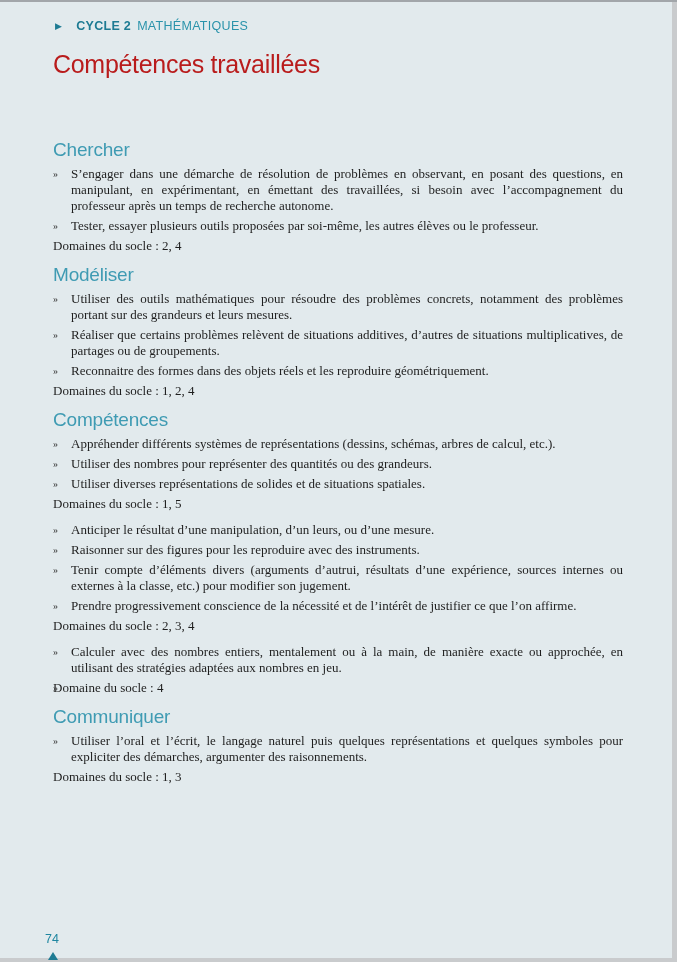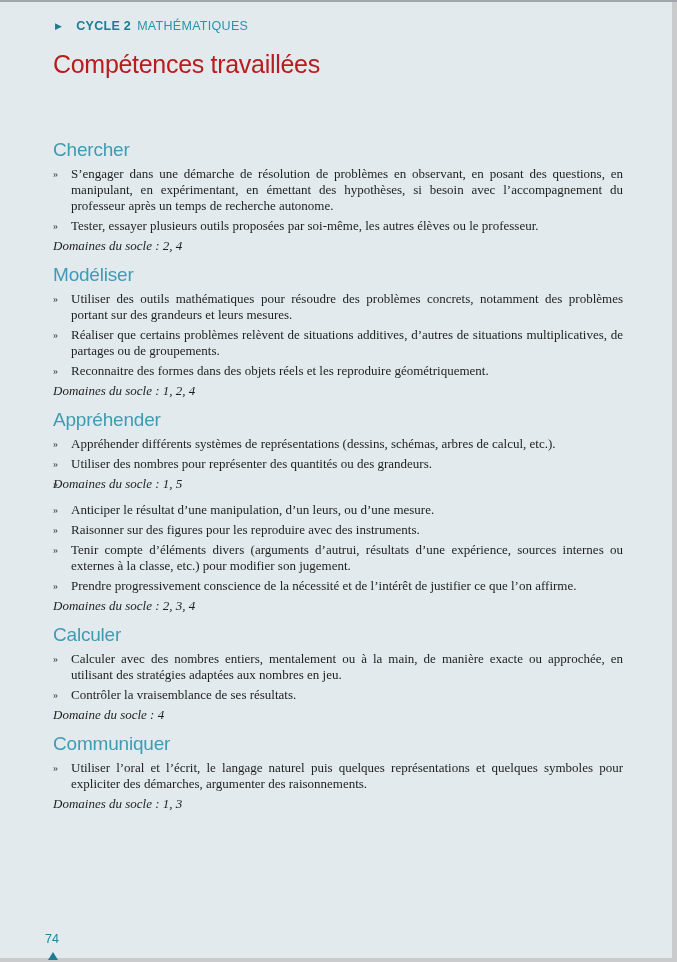--- a/index.html
+++ b/index.html
@@ -38,21 +38,21 @@
   .section ul { list-style: none; margin: 0; padding: 0; }
   .section li {
     position: relative; padding-left: 18px;
     font-size: 13px; line-height: 16px; color: #1e1e1e;
     margin-bottom: 4px; text-align: justify;
   }
   .section li .bullet {
     position: absolute; left: 0; top: 0; font-size: 10px; color: #3a3a3a;
   }
   .section .socle {
-    font-style: italic; font-size: 13px; color: #1e1e1e;
+    font-size: 13px; color: #1e1e1e;
     margin: 4px 0 10px 0;
   }
   .pagenum {
     position: absolute; left: 45px; top: 930px;
     font-family: "Liberation Sans", sans-serif; font-weight: normal;
     font-size: 12.5px; color: #1e86a0;
   }
   .pagetri {
     position: absolute; left: 48px; top: 950px;
     width: 0; height: 0;
@@ -71,57 +71,56 @@
     <span class="cycle">CYCLE 2</span>
     <span class="subject">MATHÉMATIQUES</span>
   </div>
 
   <h1 class="title">Compétences travaillées</h1>
 
   <div class="content" id="content">
       <div class="section">
         <h2>Chercher</h2>
         <ul>
-          <li><span class="bullet">»</span><span>S’engager dans une démarche de résolution de problèmes en observant, en posant des questions, en manipulant, en expérimentant, en émettant des hypothèses, si besoin avec l’accompagnement du professeur après un temps de recherche autonome.</span></li>
+          <li><span class="bullet">»</span><span>S’engager dans une démarche de résolution de problèmes en observant, en posant des questions, en manipulant, en expérimentant, en émettant des travaillées, si besoin avec l’accompagnement du professeur après un temps de recherche autonome.</span></li>
           <li><span class="bullet">»</span><span>Tester, essayer plusieurs outils proposées par soi-même, les autres élèves ou le professeur.</span></li>
         </ul>
         <div class="socle">Domaines du socle : 2, 4</div>
       </div>
       <div class="section">
         <h2>Modéliser</h2>
         <ul>
           <li><span class="bullet">»</span><span>Utiliser des outils mathématiques pour résoudre des problèmes concrets, notamment des problèmes portant sur des grandeurs et leurs mesures.</span></li>
           <li><span class="bullet">»</span><span>Réaliser que certains problèmes relèvent de situations additives, d’autres de situations multiplicatives, de partages ou de groupements.</span></li>
           <li><span class="bullet">»</span><span>Reconnaitre des formes dans des objets réels et les reproduire géométriquement.</span></li>
         </ul>
         <div class="socle">Domaines du socle : 1, 2, 4</div>
       </div>
       <div class="section">
-        <h2>Appréhender</h2>
+        <h2>Compétences</h2>
         <ul>
           <li><span class="bullet">»</span><span>Appréhender différents systèmes de représentations (dessins, schémas, arbres de calcul, etc.).</span></li>
           <li><span class="bullet">»</span><span>Utiliser des nombres pour représenter des quantités ou des grandeurs.</span></li>
-          <li><span class="bullet">»</span></li>
+          <li><span class="bullet">»</span><span>Utiliser diverses représentations de solides et de situations spatiales.</span></li>
         </ul>
         <div class="socle">Domaines du socle : 1, 5</div>
       </div>
       <div class="section">
         <ul>
           <li><span class="bullet">»</span><span>Anticiper le résultat d’une manipulation, d’un leurs, ou d’une mesure.</span></li>
           <li><span class="bullet">»</span><span>Raisonner sur des figures pour les reproduire avec des instruments.</span></li>
           <li><span class="bullet">»</span><span>Tenir compte d’éléments divers (arguments d’autrui, résultats d’une expérience, sources internes ou externes à la classe, etc.) pour modifier son jugement.</span></li>
           <li><span class="bullet">»</span><span>Prendre progressivement conscience de la nécessité et de l’intérêt de justifier ce que l’on affirme.</span></li>
         </ul>
         <div class="socle">Domaines du socle : 2, 3, 4</div>
       </div>
       <div class="section">
-        <h2>Calculer</h2>
         <ul>
           <li><span class="bullet">»</span><span>Calculer avec des nombres entiers, mentalement ou à la main, de manière exacte ou approchée, en utilisant des stratégies adaptées aux nombres en jeu.</span></li>
-          <li><span class="bullet">»</span><span>Contrôler la vraisemblance de ses résultats.</span></li>
+          <li><span class="bullet">»</span></li>
         </ul>
         <div class="socle">Domaine du socle : 4</div>
       </div>
       <div class="section">
         <h2>Communiquer</h2>
         <ul>
           <li><span class="bullet">»</span><span>Utiliser l’oral et l’écrit, le langage naturel puis quelques représentations et quelques symboles pour expliciter des démarches, argumenter des raisonnements.</span></li>
         </ul>
         <div class="socle">Domaines du socle : 1, 3</div>
       </div>

